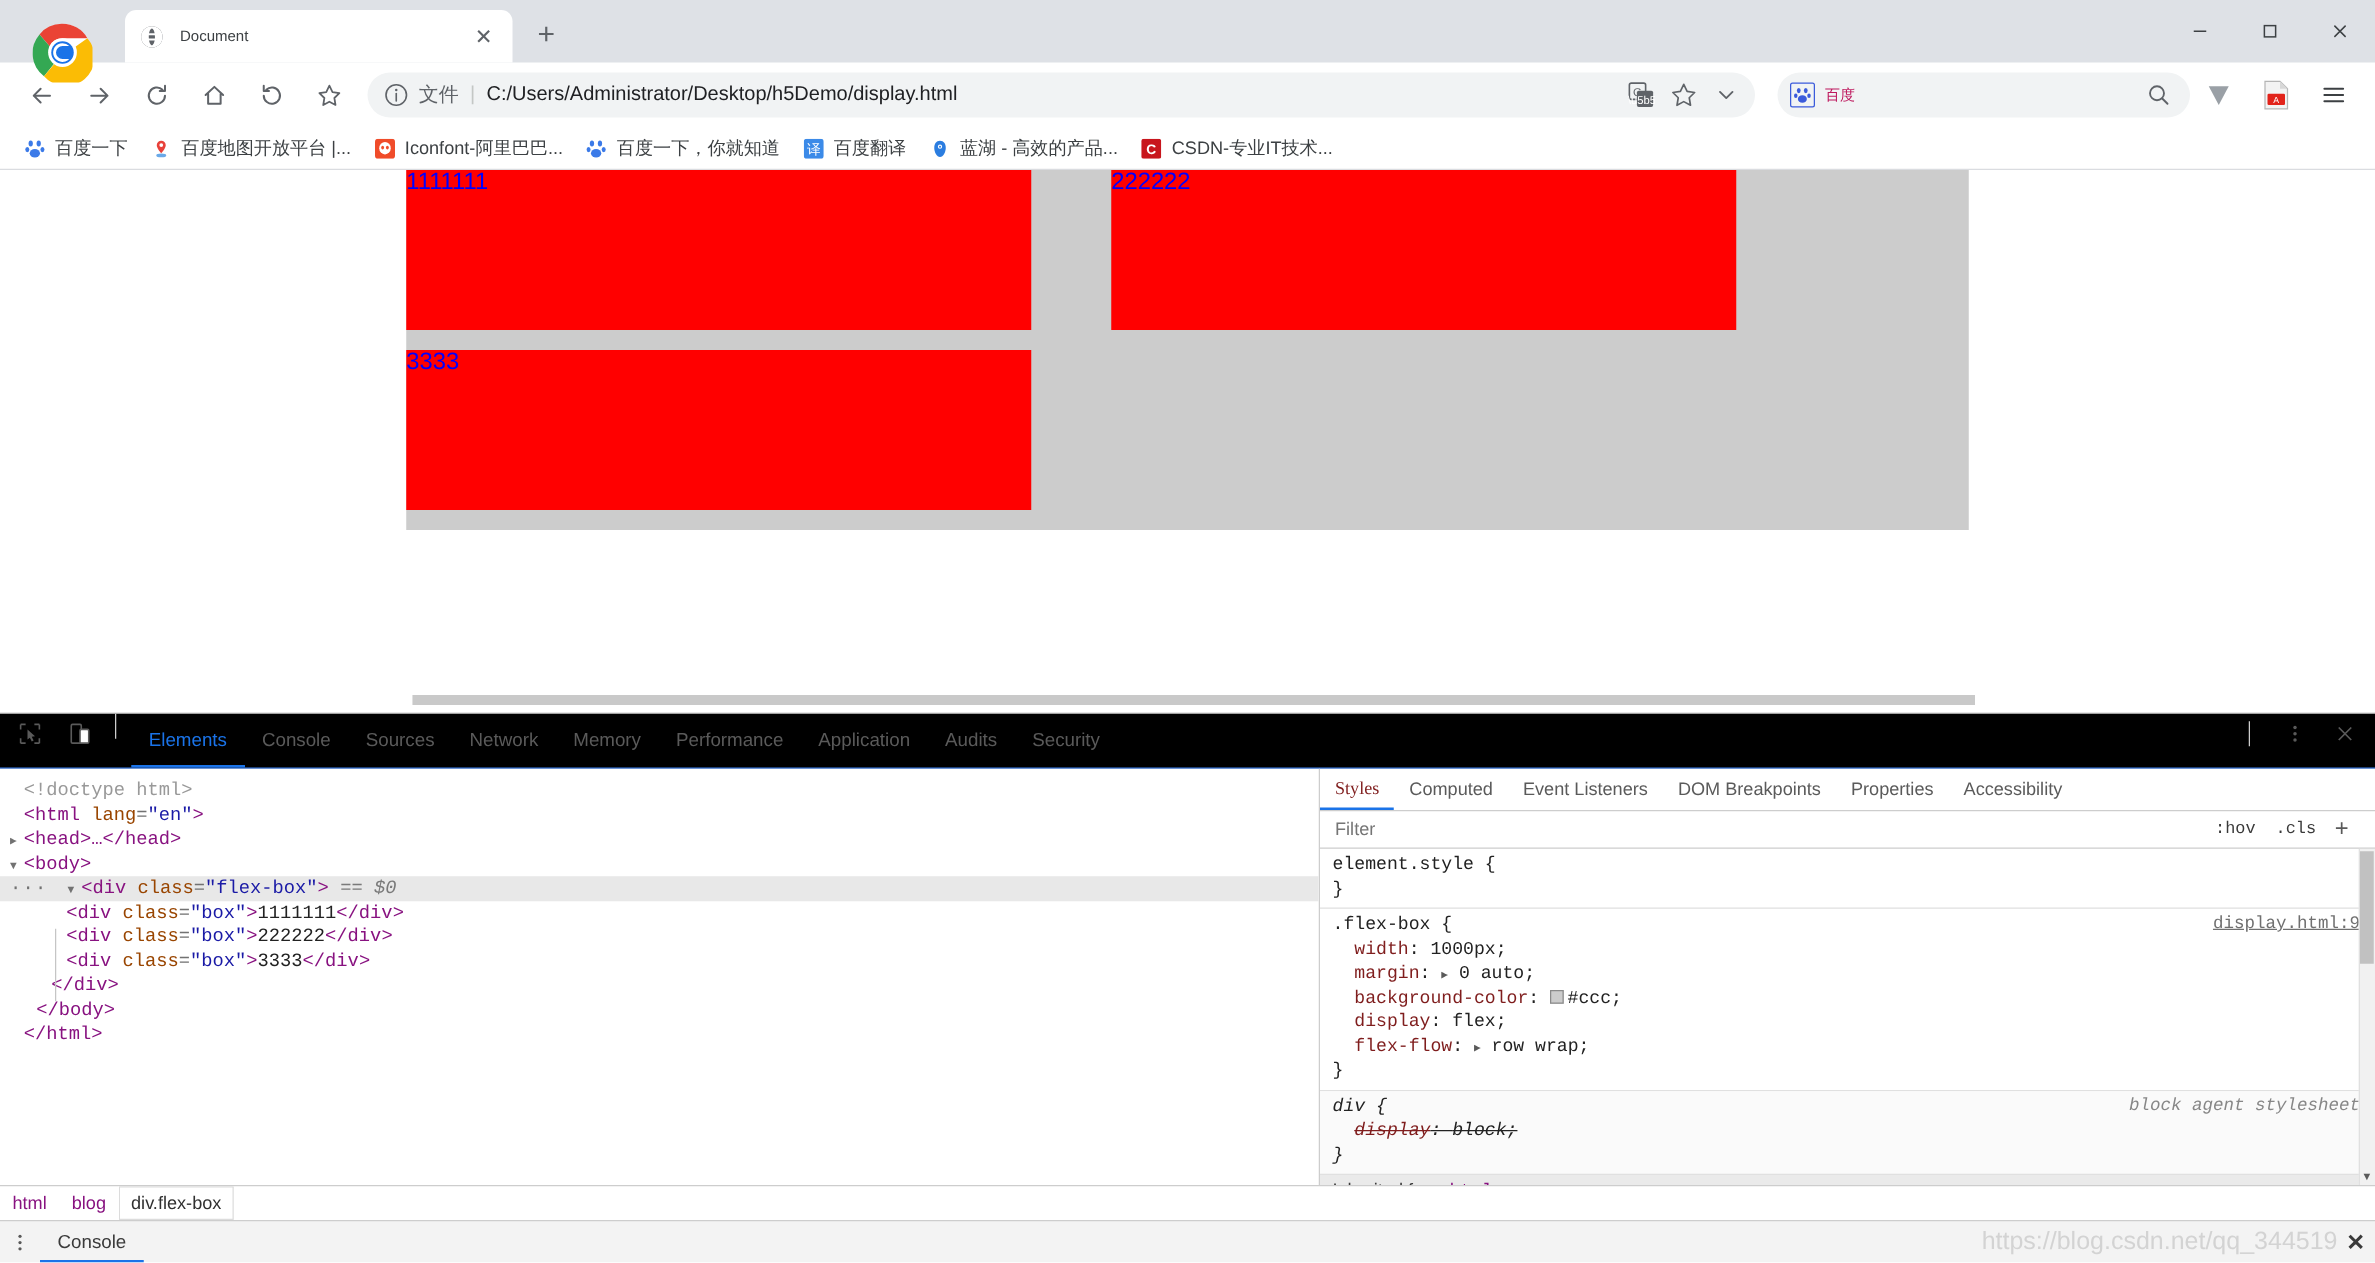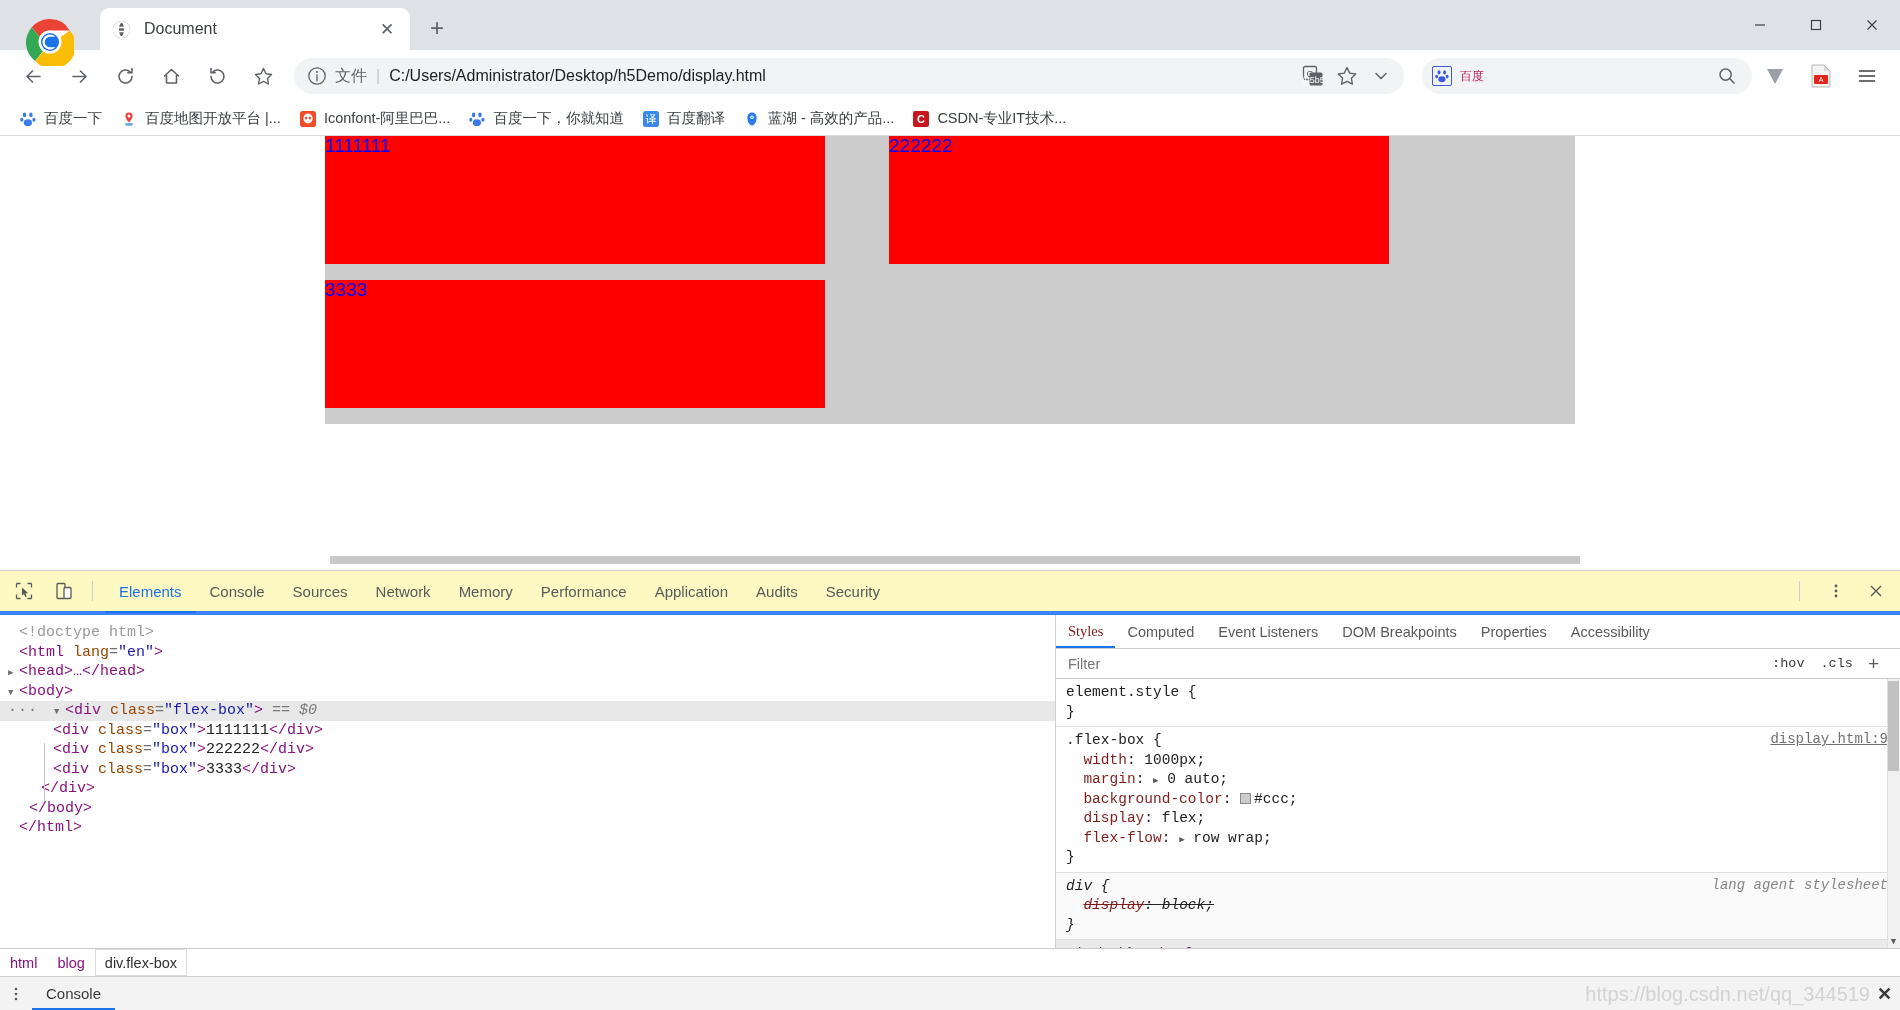--- a/index.html
+++ b/index.html
@@ -26,21 +26,21 @@
   }
   .tab {
     margin-left: 100px; margin-bottom: 0;
     width: 310px; height: 42px;
     background: #fff; border-radius: 9px 9px 0 0;
     display: flex; align-items: center; padding: 0 12px;
     position: relative;
   }
   .tab-favicon { width: 19px; height: 19px; margin-right: 13px; flex: none; }
   .tab-title {
-    font-size: 16px; color: #3c4043; flex: 1;
+    font-size: 12px; color: #3c4043; flex: 1;
     white-space: nowrap; overflow: hidden; text-overflow: ellipsis;
   }
   .tab-close {
     width: 22px; height: 22px; flex: none;
     display: flex; align-items: center; justify-content: center;
     color: #5f6368; font-size: 17px; line-height: 1;
   }
   .newtab {
     width: 34px; height: 34px; margin-left: 10px; margin-bottom: 5px;
     display: flex; align-items: center; justify-content: center;
@@ -131,22 +131,22 @@
   .box:nth-child(2) { margin-right: 0; }
 
   
   .devtools {
     position: absolute; left: 0; bottom: 0; width: 1900px; height: 440px;
     background: #fff; border-top: 1px solid #cdcdcd;
     display: flex; flex-direction: column;
     font-family: "Liberation Sans", sans-serif;
   }
   .dt-tabbar {
-    height: 44px; display: flex; align-items: center;
-    border-bottom: 4px solid #3b82f6; background: #fef9c3; flex: none;
+    height: 44px; display: flex; align-items: flex-start;
+    border-bottom: 1px solid #3b82f6; background: #000000; flex: none;
   }
   .dt-toolicon {
     width: 32px; height: 32px; margin-left: 8px;
     display: flex; align-items: center; justify-content: center;
     color: #5a5a5a; flex: none;
   }
   .dt-divider { width: 1px; height: 20px; background: #cdcdcd; margin: 0 12px; flex: none; }
   .dt-tab {
     height: 43px; padding: 0 14px; display: flex; align-items: center;
     font-size: 15px; color: #5a5a5a; white-space: nowrap; flex: none;
@@ -615,21 +615,21 @@
             <div class="rline sel-txt">.flex-box {</div>
             <div class="rline"><span>  </span><span class="prop-name">width</span><span class="prop-val">: </span><span class="prop-val">1000px;</span></div>
             <div class="rline"><span>  </span><span class="prop-name">margin</span><span class="prop-val">: </span><span class="exparrow">▶</span><span class="prop-val"> </span><span class="prop-val">0 auto;</span></div>
             <div class="rline"><span>  </span><span class="prop-name">background-color</span><span class="prop-val">: </span><span class="swatch"></span><span class="prop-val">#ccc;</span></div>
             <div class="rline"><span>  </span><span class="prop-name">display</span><span class="prop-val">: </span><span class="prop-val">flex;</span></div>
             <div class="rline"><span>  </span><span class="prop-name">flex-flow</span><span class="prop-val">: </span><span class="exparrow">▶</span><span class="prop-val"> </span><span class="prop-val">row wrap;</span></div>
             <div class="rline sel-txt">}</div>
           </div>
 
           <div class="rule ua">
-            <span class="origin">lang agent stylesheet</span>
+            <span class="origin">block agent stylesheet</span>
             <div class="rline sel-txt">div {</div>
             <div class="rline"><span>  </span><span class="prop-name strike">display</span><span class="prop-val strike">: </span><span class="prop-val strike">block;</span></div>
             <div class="rline sel-txt">}</div>
           </div>
 
           <div class="rule inherited-hdr">
             <span>Inherited from </span><span class="inh-tag">html</span>
           </div>
 
           <div class="scrollbar-v">

